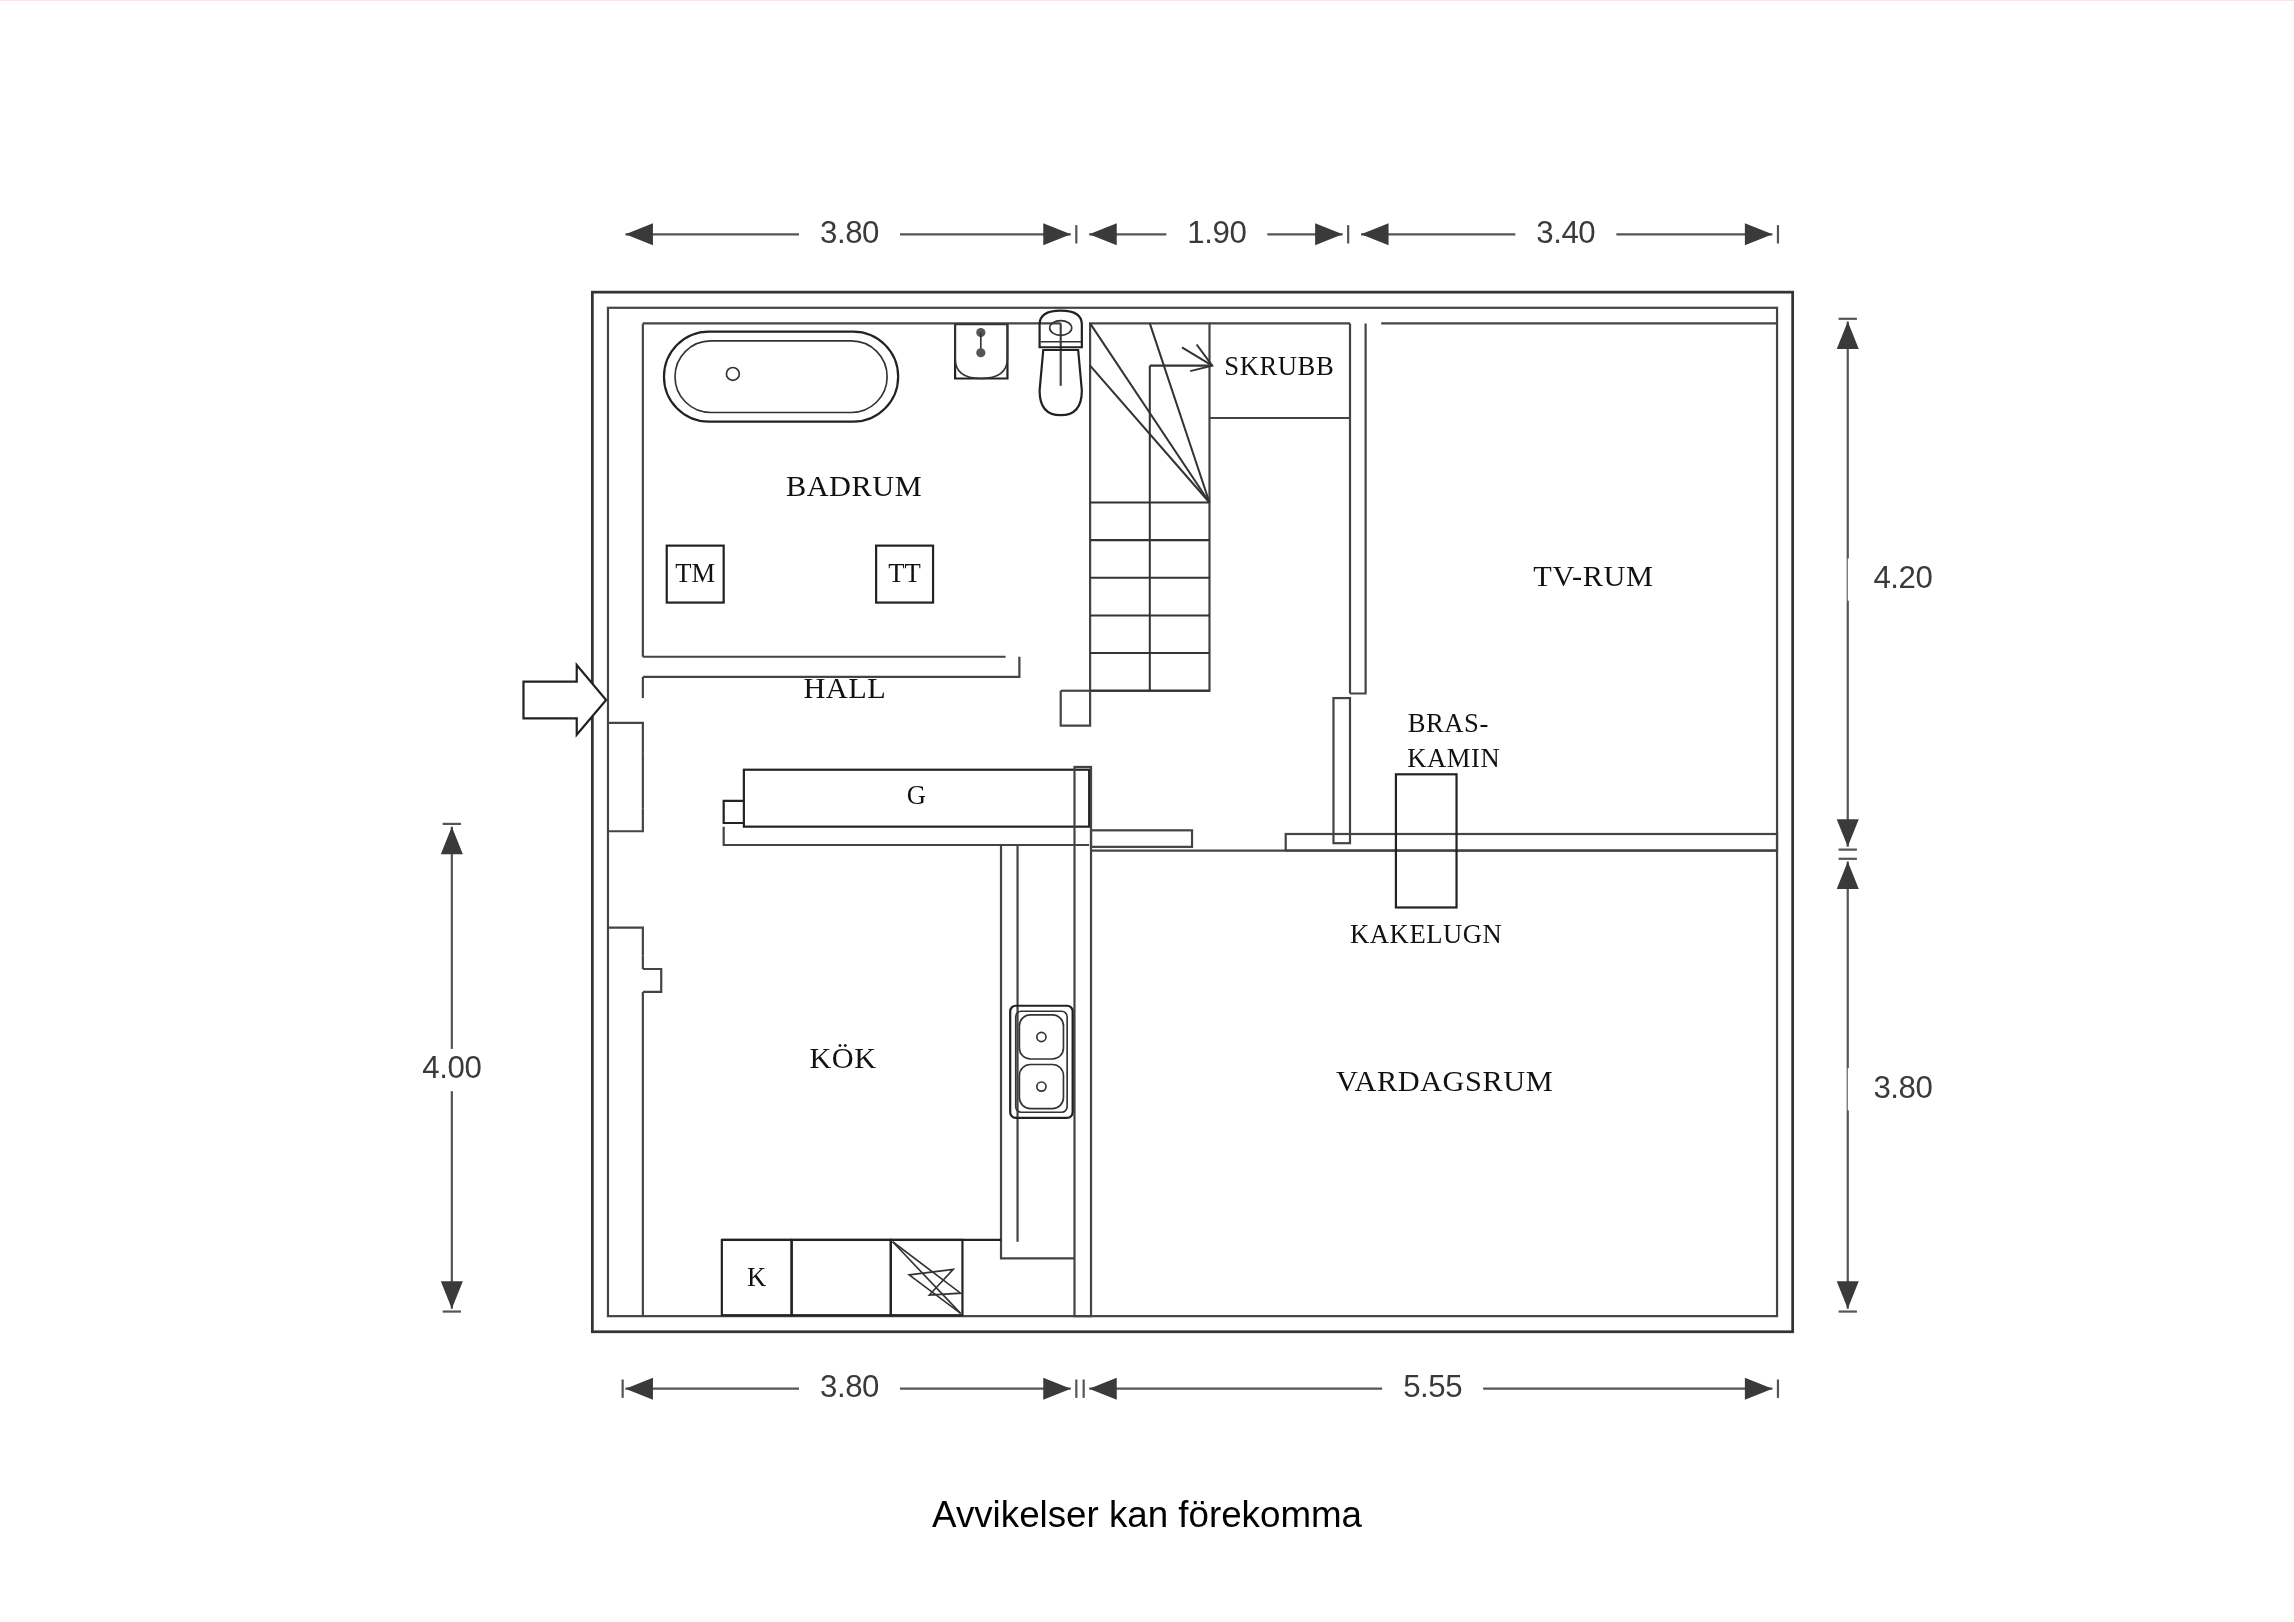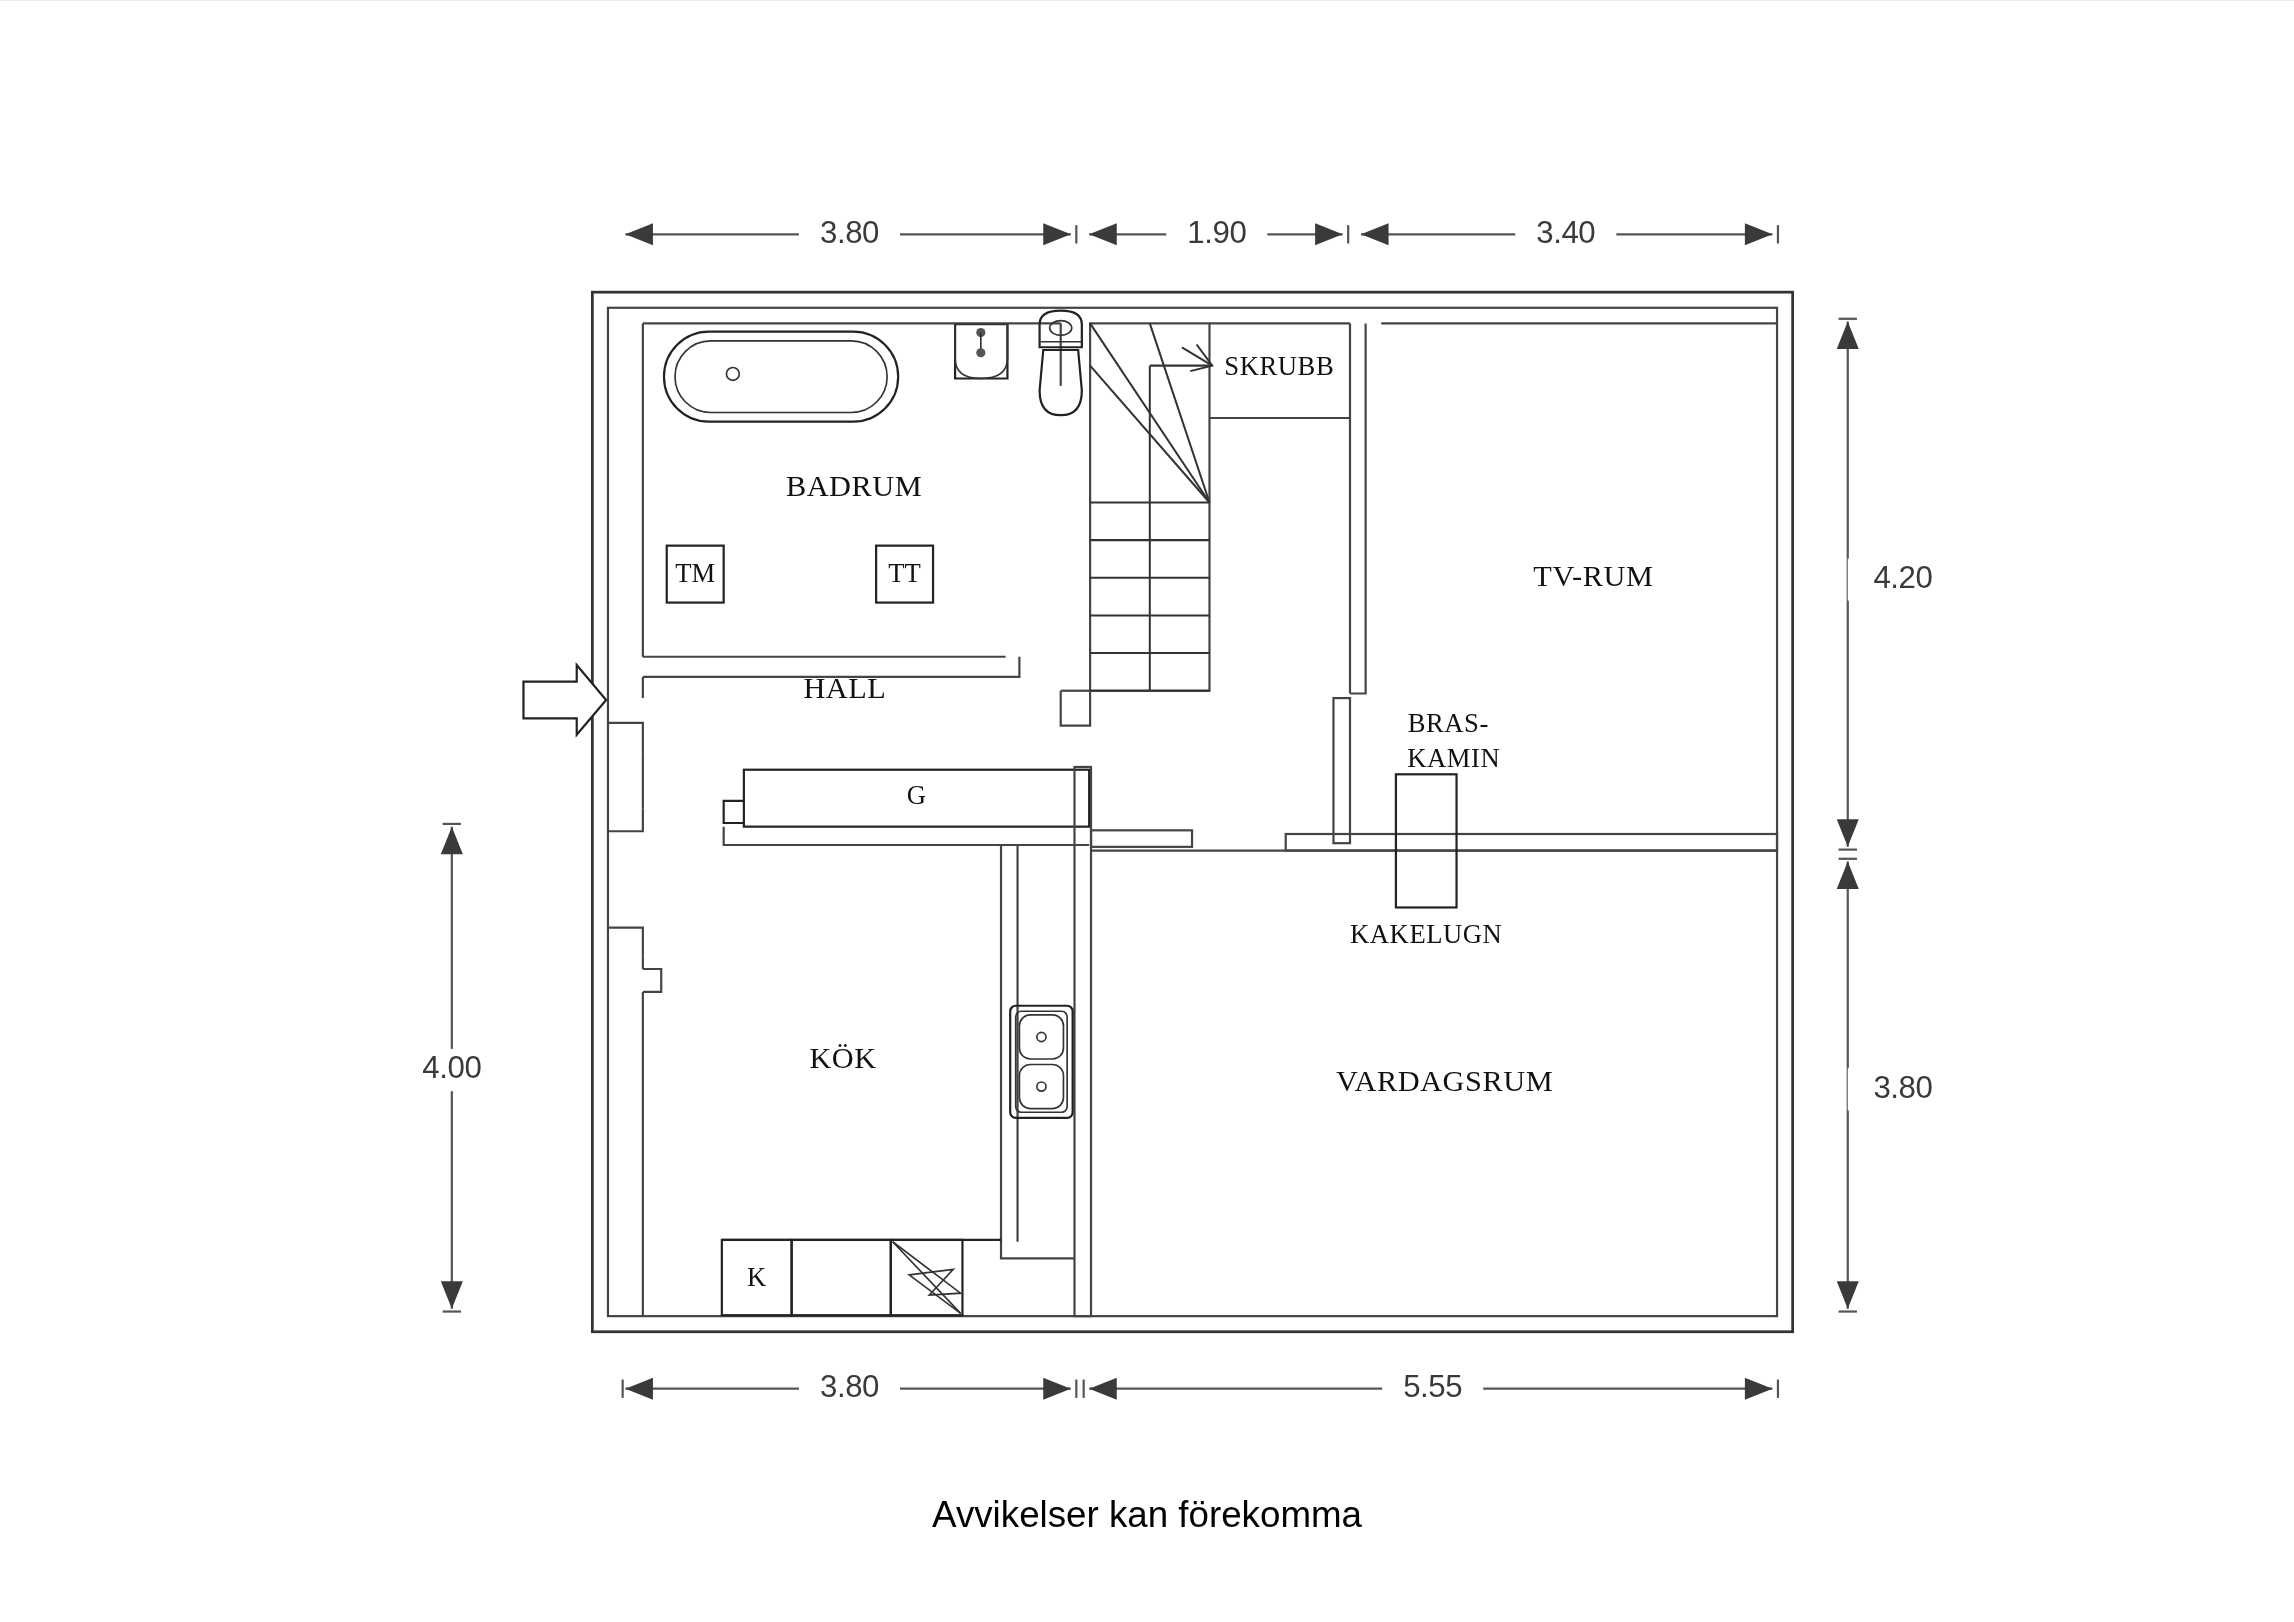--- a/index.html
+++ b/index.html
@@ -11,21 +11,21 @@
   body {
     width: 2295px;
     height: 1623px;
     font-family: "Liberation Serif", "DejaVu Serif", serif;
     overflow: hidden;
   }
   #plan-root {
     position: relative;
     width: 2295px;
     height: 1623px;
-    background: #1d4ed8;
+    background: #be185d;
   }
   #plan-svg {
     position: absolute;
     left: 0;
     top: 0;
     width: 2295px;
     height: 1623px;
     display: block;
   }
   .room-label {

